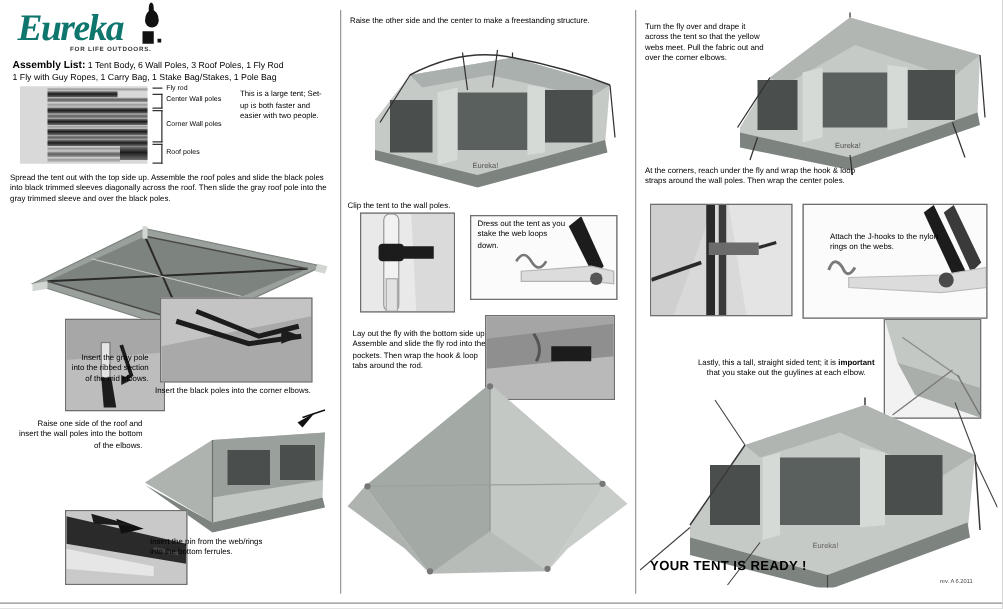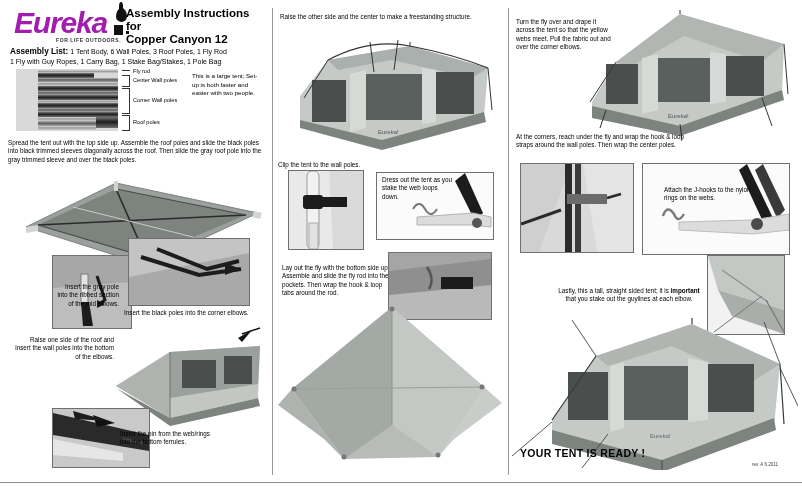--- a/index.html
+++ b/index.html
@@ -3,22 +3,22 @@
 <meta charset="utf-8">
 <style>
   html,body{margin:0;padding:0;background:#b8b8b8;}
   body{font-family:"Liberation Sans", sans-serif;}
   .page{position:relative;width:802px;height:487px;background:#ffffff;overflow:hidden;}
   .col-div{position:absolute;top:8px;bottom:12px;width:1px;background:#9a9a9a;}
   .bottom-rule{position:absolute;left:0;right:0;bottom:4px;height:1px;background:#8f8f8f;}
 
   
   .logo-wrap{position:absolute;left:8px;top:4px;width:150px;height:40px;}
-  .logo-text{font-family:Liberation Sans, sans-serif;font-weight:bold;font-style:italic;
-    font-size:30px;letter-spacing:-1.2px;color:#a21caf;position:absolute;left:6px;top:2px;}
+  .logo-text{font-family:Liberation Serif, serif;font-weight:bold;font-style:italic;
+    font-size:30px;letter-spacing:-1.2px;color:#0f766e;position:absolute;left:6px;top:2px;}
   .logo-drop{position:absolute;left:108px;top:4px;width:11px;height:14px;background:#111;
     border-radius:50% 50% 50% 50%/60% 60% 40% 40%;}
   .logo-drop:after{content:"";position:absolute;left:3.4px;top:-6px;width:4px;height:9px;background:#111;
     border-radius:50% 50% 0 0;}
   .logo-sq{position:absolute;left:106px;top:21px;width:9px;height:10px;background:#111;}
   .logo-period{position:absolute;left:118px;top:27px;width:3px;height:3px;background:#111;}
   .logo-tag{position:absolute;left:48px;top:33px;font-size:5px;font-weight:bold;letter-spacing:.6px;color:#333;}
   .title{position:absolute;left:126px;top:7px;font-size:11.5px;font-weight:bold;color:#000;line-height:13px;width:140px;}
 
   .complist{position:absolute;left:10px;top:47px;font-size:7px;color:#000;line-height:9.5px;width:250px;}
@@ -50,24 +50,20 @@
   <div class="bottom-rule"></div>
 
   <div class="logo-wrap">
     <span class="logo-text">Eureka</span>
     <span class="logo-drop"></span>
     <span class="logo-sq"></span>
     <span class="logo-period"></span>
     <span class="logo-tag">FOR LIFE OUTDOORS.</span>
   </div>
 
-  <div class="title">
-    <div>Assembly Instructions for</div>
-    <div>Copper Canyon 12</div>
-  </div>
 
   <div class="complist">
     <b>Assembly List:</b><span> 1 Tent Body, 6 Wall Poles, 3 Roof Poles,  1 Fly Rod</span><br>
     <span>1 Fly with Guy Ropes, 1 Carry Bag, 1 Stake Bag/Stakes, 1 Pole Bag</span>
   </div>
 
   <div class="poleimg">
     <div class="pl lt" style="top:1px;left:22px;width:80px;height:3px;"></div>
     <div class="pl" style="top:4px;left:22px;width:56px;height:5px;"></div>
     <div class="pl md" style="top:9px;left:22px;width:80px;height:4px;"></div>

